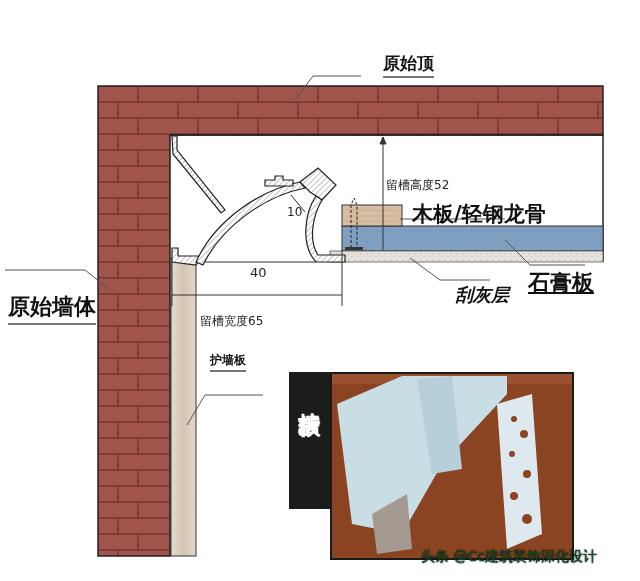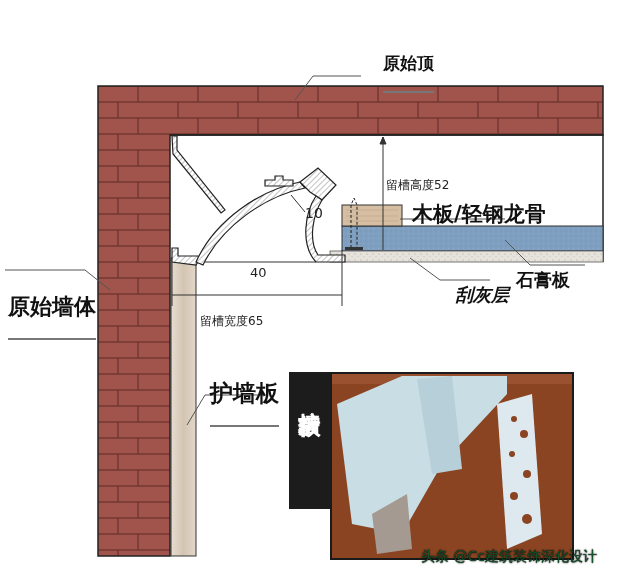--- a/index.html
+++ b/index.html
@@ -1,19 +1,19 @@
 <!DOCTYPE html>
 <html><head>
 <meta charset="utf-8">
 <style>
   html, body { margin:0; padding:0; background:#ffffff; }
   body { width:640px; height:581px; position:relative; overflow:hidden; font-family:"DejaVu Sans", sans-serif; }
   svg { position:absolute; left:0; top:0; }
   .lbl { position:absolute; font-weight:bold; color:#111; white-space:nowrap; }
-  .lbl-ul { border-bottom:2px solid #777; padding-bottom:16px; }
+  .lbl-ul { border-bottom:2px solid #777; padding-bottom:1px; }
   .dim { position:absolute; color:#222; font-size:12px; white-space:nowrap; }
   .photo-box { position:absolute; left:330px; top:372px; width:240px; height:184px; border:2px solid #1a1a1a; overflow:hidden; background:#7a3a1c; }
   .photo-tag { position:absolute; left:289px; top:372px; width:41px; height:137px; background:#1c1c1c; color:#fff; font-weight:bold; font-size:22px; line-height:28px; text-align:center; padding-top:8px; box-sizing:border-box; }
   .watermark { position:absolute; left:421px; top:548px; color:#14532d; font-size:14px; text-shadow:0 0 2px #000,0 0 1px #000; white-space:nowrap; }
 </style>
 </head>
 <body>
 
 <svg width="640" height="581" viewBox="0 0 640 581">
   <defs>
@@ -88,28 +88,28 @@
     <path d="M400 219 H505"></path>
     <path d="M505 240 L530 265 H585"></path>
     <path d="M410 258 L440 280 H490"></path>
     <path d="M187 425 L205 395 H263"></path>
   </g>
 </svg>
 
 <div class="lbl lbl-ul" style="left:383px; top:52px; font-size:17px;">原始顶</div>
 <div class="lbl lbl-ul" style="left:8px; top:245px; font-size:22px;margin-top:47px;">原始墙体</div>
 <div class="lbl" style="left:412px; top:200px; font-size:21px;">木板/轻钢龙骨</div>
-<div class="lbl" style="left:516px; top:268px; font-size:18px;">石膏板</div>
+<div class="lbl" style="left:528px; top:268px; font-size:22px;text-decoration:underline;">石膏板</div>
 <div class="lbl" style="left:455px; top:283px; font-size:18px;font-style:italic;">刮灰层</div>
-<div class="lbl lbl-ul" style="left:210px; top:378px; font-size:23px;">护墙板</div>
+<div class="lbl lbl-ul" style="left:210px; top:352px; font-size:12px;">护墙板</div>
 
 <div class="dim" style="left:386px; top:177px;">留槽高度52</div>
 <div class="dim" style="left:200px; top:313px;">留槽宽度65</div>
 <div class="dim" style="left:250px; top:265px; font-size:13px;">40</div>
-<div class="dim" style="left:305px; top:205px; font-size:14px;">10</div>
+<div class="dim" style="left:287px; top:205px; font-size:12px;">10</div>
 
 <div class="photo-tag">
   <span style="writing-mode:vertical-rl; letter-spacing:2px;">护墙板款</span>
 </div>
 <div class="photo-box">
   <svg width="240" height="184" viewBox="0 0 240 184">
     <rect width="240" height="184" fill="#8a4422"></rect>
     <path d="M0 0 H240 V10 H0 Z" fill="#9a5130"></path>
     <path d="M5 30 L70 2 L175 2 L175 20 L110 90 L70 160 L20 150 Z" fill="#c9dde4"></path>
     <path d="M85 5 L120 2 L130 95 L100 100 Z" fill="#b7cfd8"></path>

